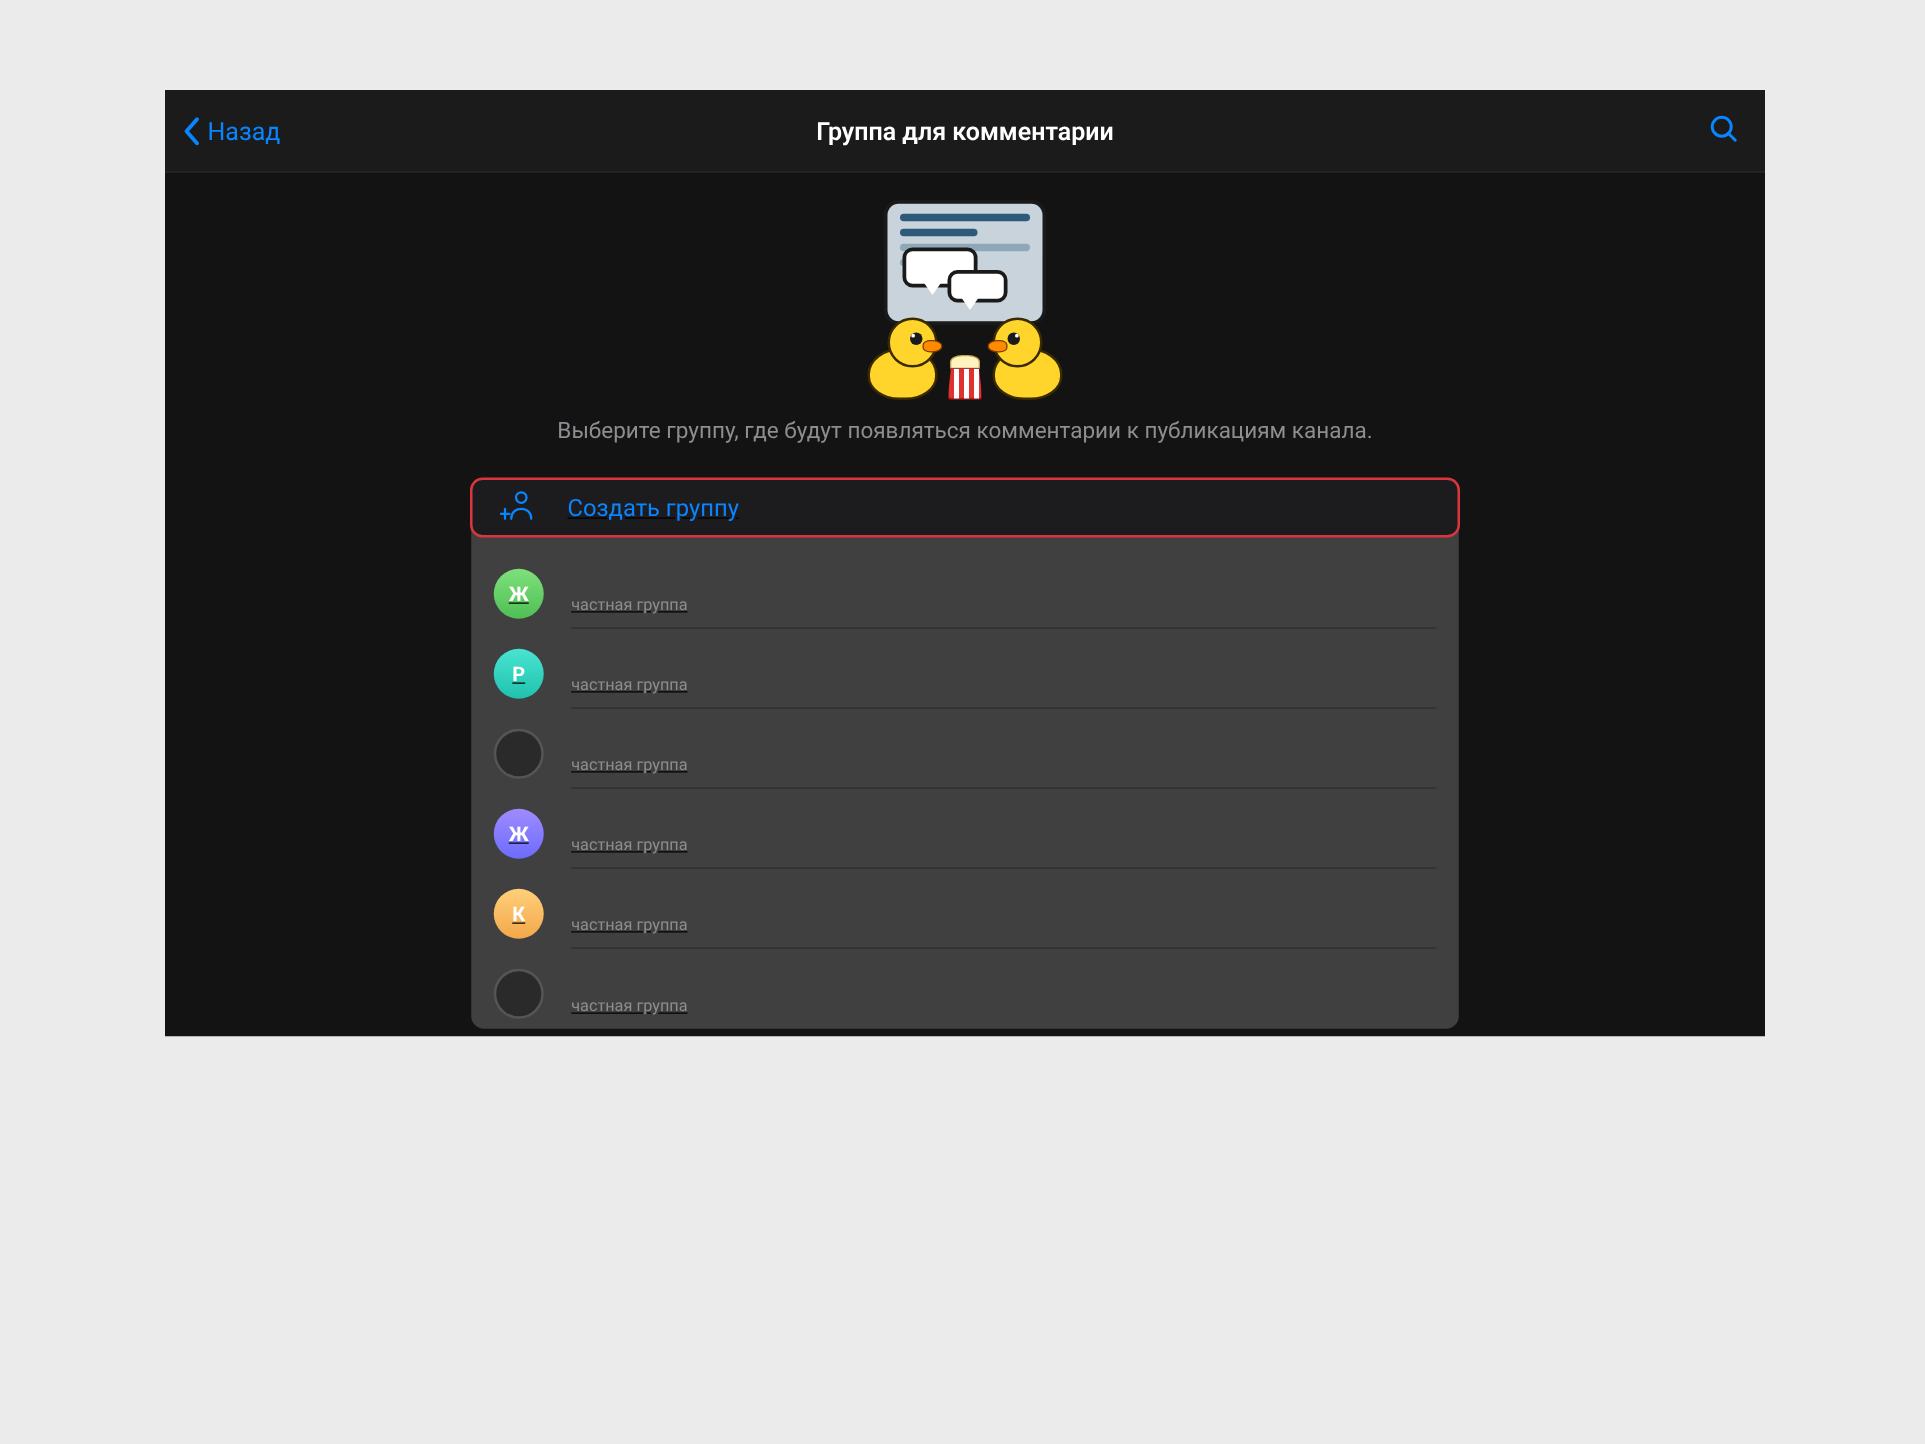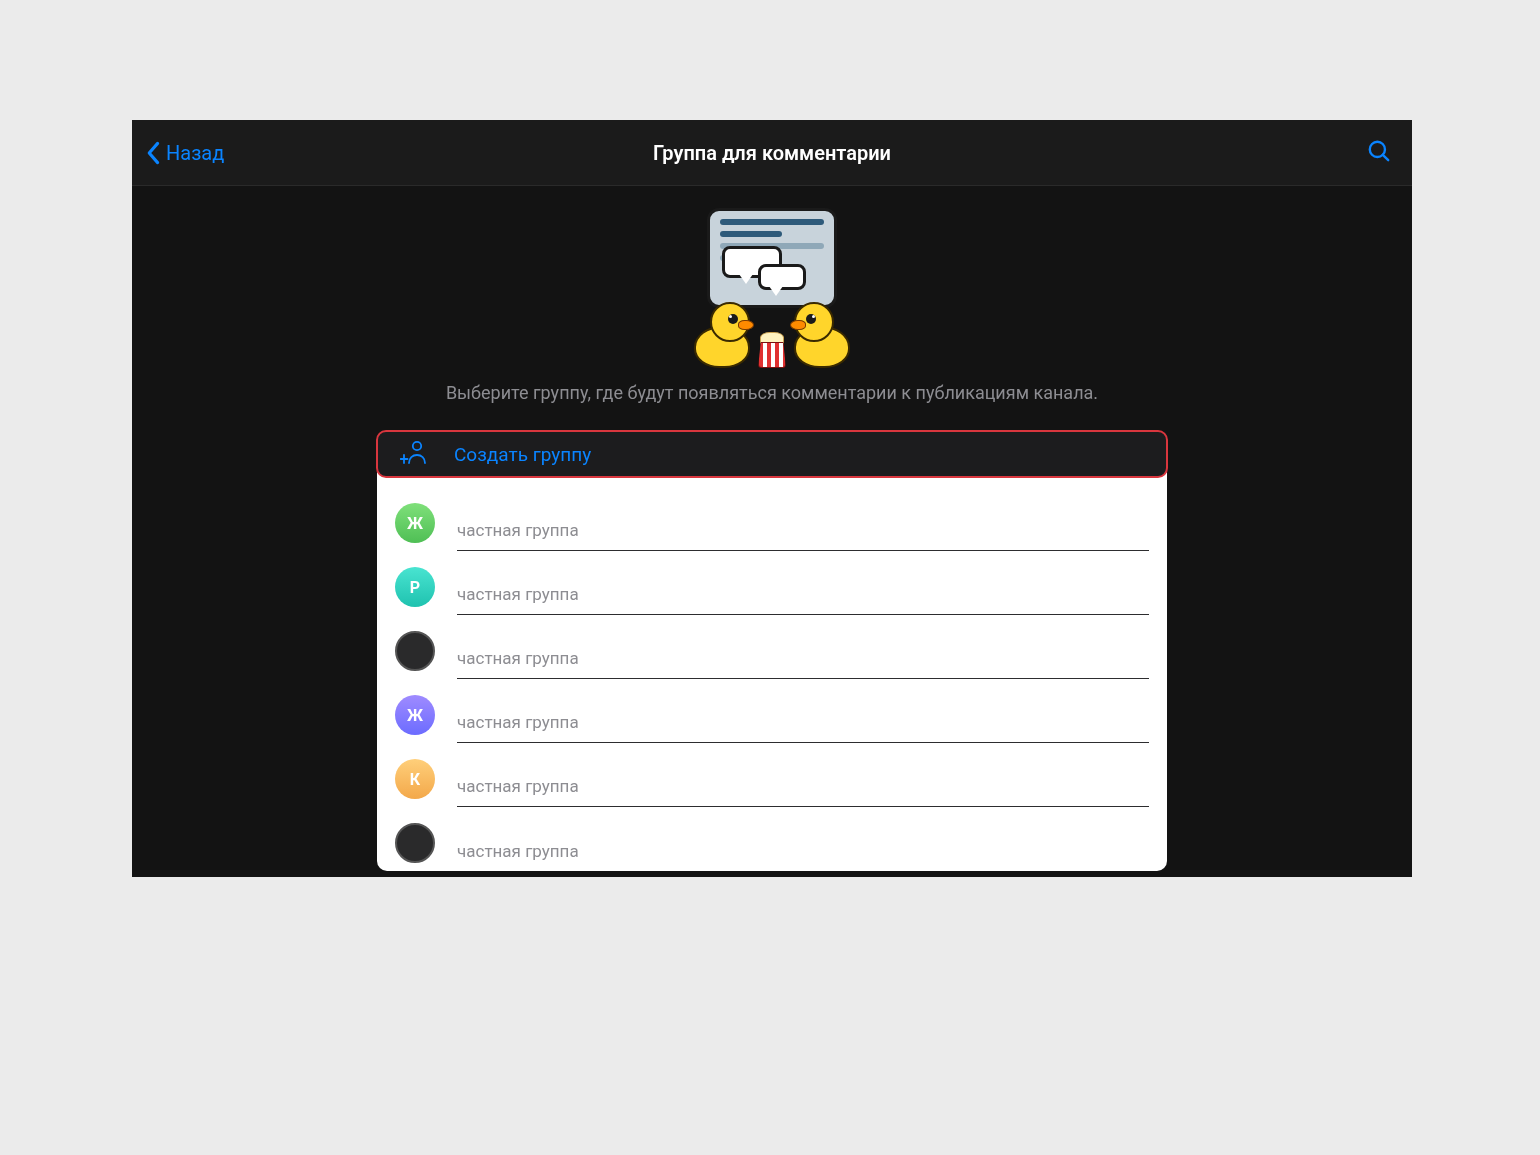--- a/index.html
+++ b/index.html
@@ -6,21 +6,21 @@
   body {
     font-family: -apple-system, BlinkMacSystemFont, "Segoe UI", Roboto, Helvetica, Arial, sans-serif;
     background: #ebebeb;
     width: 1540px;
     height: 1155px;
     overflow: hidden;
   }
   .stage {
     width: 1540px;
     height: 1155px;
-    padding: 120px 132px;
+    padding: 72px 132px;
   }
   .device {
     width: 1280px;
     height: 757px;
     background: #131313;
     border-radius: 0;
     overflow: hidden;
     position: relative;
   }
   .navbar {
@@ -173,23 +173,24 @@
   }
   .description {
     color: #8d8d92;
     font-size: 18px;
     text-align: center;
     max-width: 900px;
     margin-bottom: 28px;
   }
   .list-container {
     width: 790px;
-    background: #ffffff;
+    background: #404040;
     border-radius: 10px;
     overflow: visible;
+    text-decoration: underline;
   }
   .create-row {
     height: 48px;
     display: flex;
     align-items: center;
     padding: 0 18px 0 22px;
     border: 2px solid #d9363e;
     border-radius: 10px;
     margin: -1px;
     background: #1c1c1e;
@@ -222,21 +223,21 @@
     border-bottom: 1px solid #2d2d2f;
     padding-bottom: 10px;
     display: flex;
     flex-direction: column;
     justify-content: flex-end;
     min-height: 56px;
   }
   .group-row:last-child .group-body { border-bottom: none; }
   .group-sub {
     color: #8d8d92;
-    font-size: 17px;
+    font-size: 13px;
   }
   .avatar.ring {
     background: #2a2a2b;
     border: 2px solid #555;
   }
 </style>
 </head>
 <body>
 
 <div class="stage">

